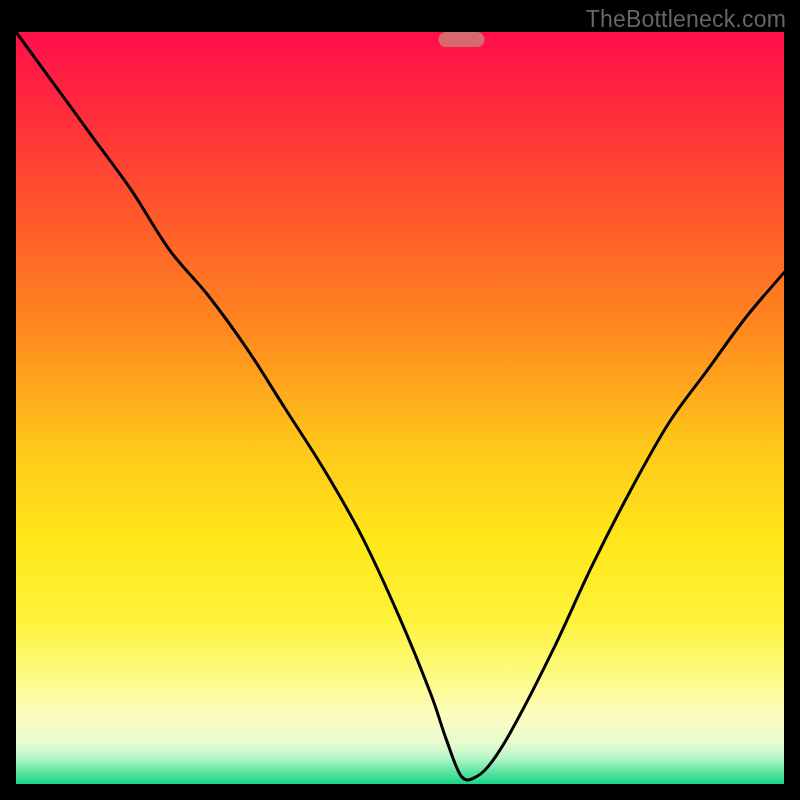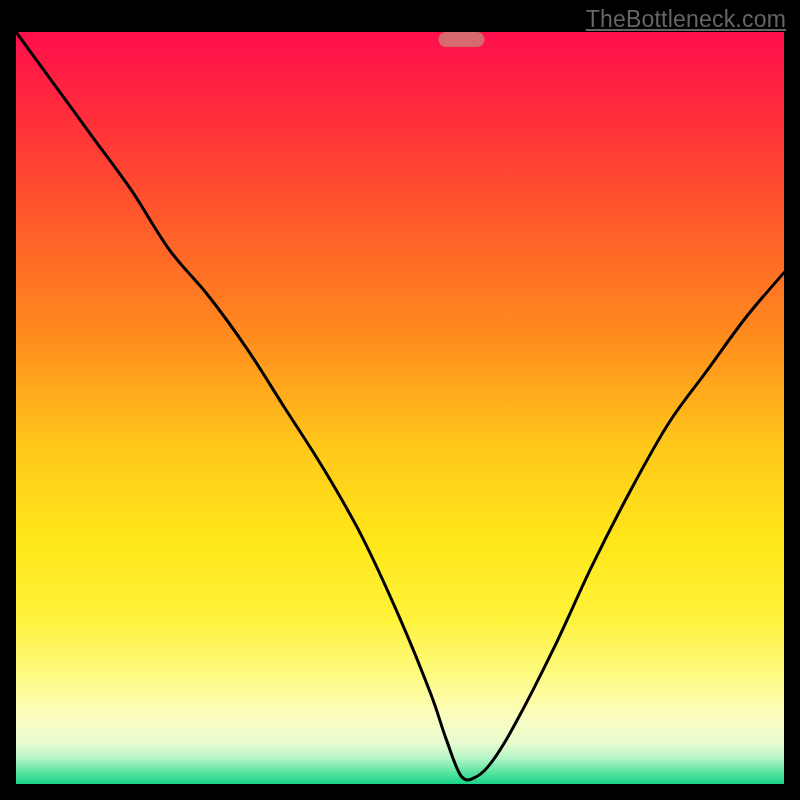--- a/index.html
+++ b/index.html
@@ -19,21 +19,20 @@
   }
   .watermark {
     position: absolute;
     top: 6px;
     right: 14px;
     color: #666;
     font-size: 23px;
     font-weight: 500;
     z-index: 10;
     letter-spacing: 0.2px;
-    text-decoration: underline;
   }
   svg {
     display: block;
   }
   .marker {
     fill: #d66a6e;
   }
   .curve {
     fill: none;
     stroke: #000;

